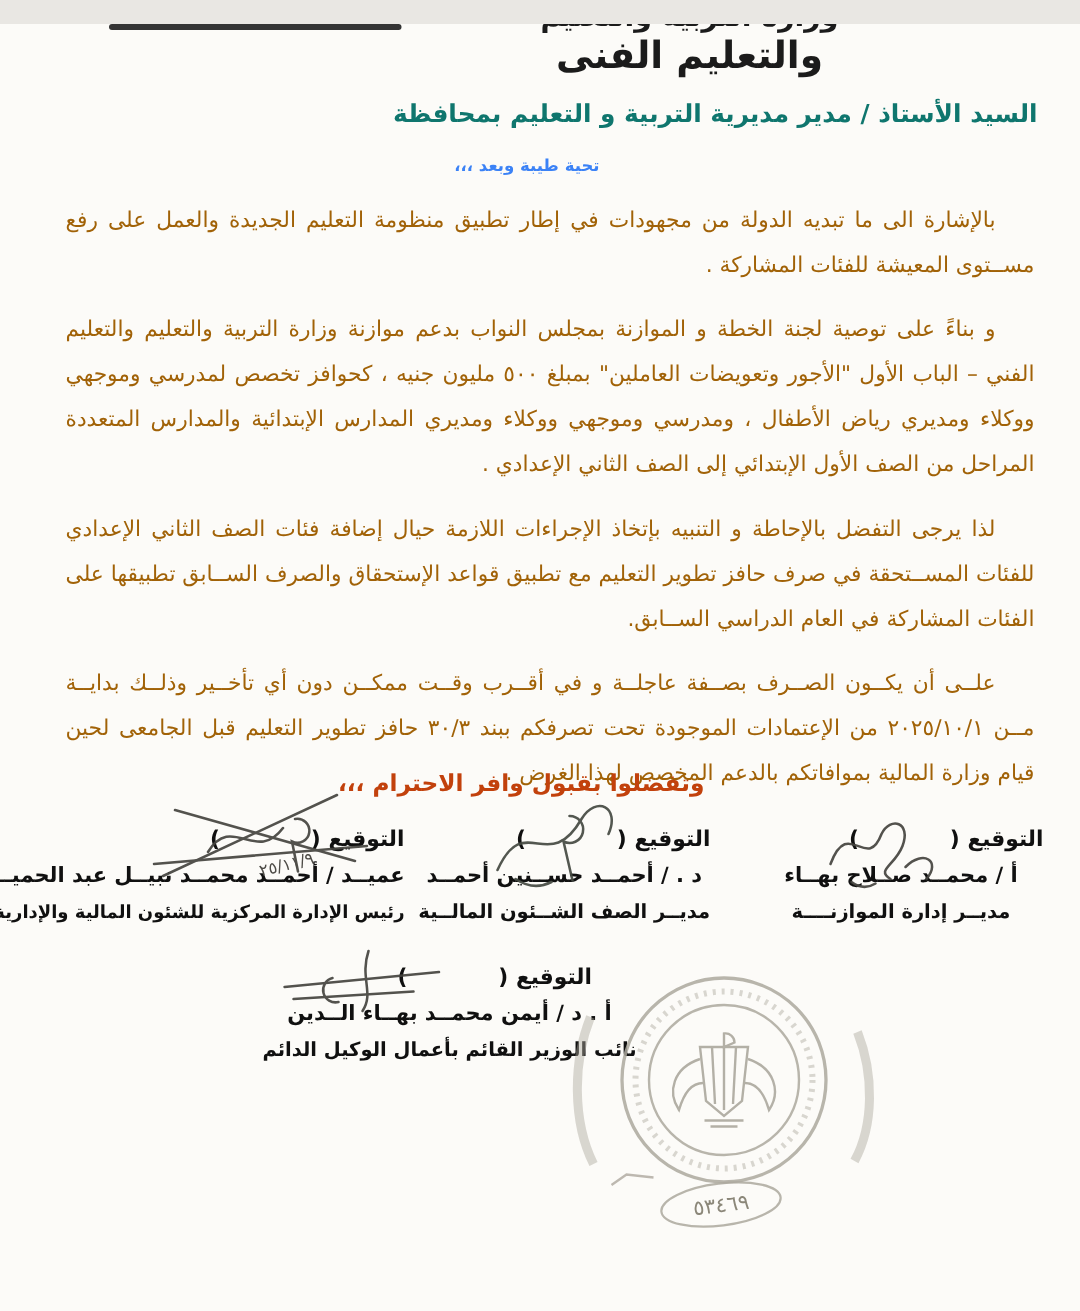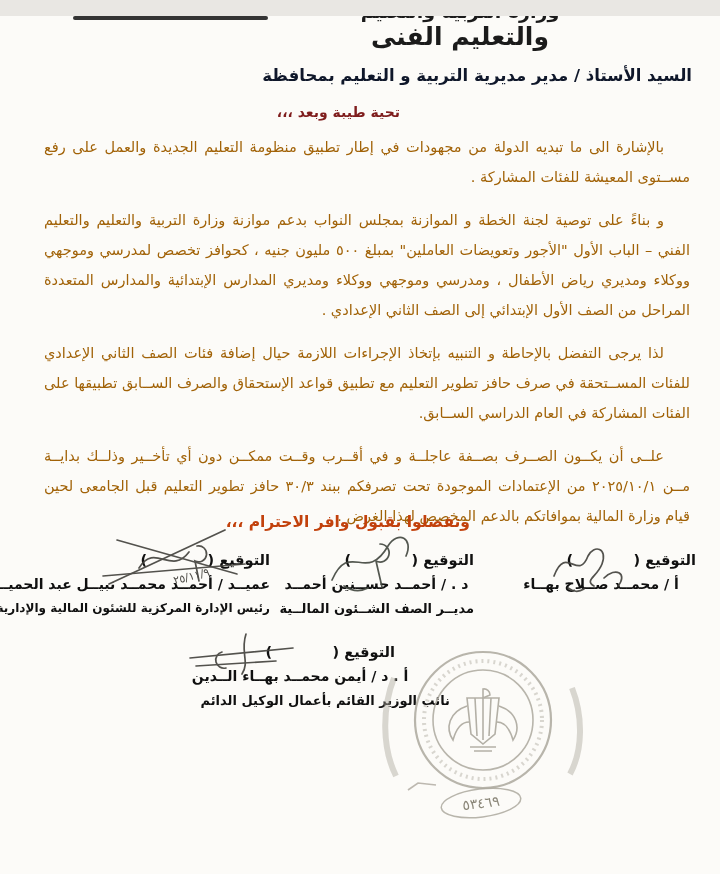--- a/index.html
+++ b/index.html
@@ -5,33 +5,33 @@
   html,body{margin:0;padding:0;background:#e9e7e3;}
   .page{
     position:relative;width:720px;height:874px;margin:16px auto;
     background:#fcfbf8;overflow:hidden;
     font-family:"DejaVu Sans",sans-serif;direction:rtl;color:#262220;
   }
   .scan-strip{position:absolute;left:73px;top:0;width:195px;height:4px;background:#343434;border-radius:2px;}
   .letterhead{position:absolute;top:-16px;left:340px;width:240px;text-align:center;color:#1b1b1b;}
   .logo-l1{font-size:19px;font-weight:bold;line-height:22px;letter-spacing:1px;}
   .logo-l2{font-size:25px;font-weight:bold;line-height:30px;letter-spacing:1px;}
-  .recipient{position:absolute;top:50px;right:28px;font-size:16.5px;font-weight:bold;color:#0f172a;white-space:nowrap;}
-  .salutation{position:absolute;top:88px;right:320px;font-size:14px;font-weight:bold;color:#7f1d1d;white-space:nowrap;}
+  .recipient{position:absolute;top:50px;right:28px;font-size:16.5px;font-weight:bold;color:#0f766e;white-space:nowrap;}
+  .salutation{position:absolute;top:88px;right:320px;font-size:11px;font-weight:bold;color:#3b82f6;white-space:nowrap;}
   .body-text{position:absolute;top:116px;right:30px;left:44px;font-size:14.5px;line-height:30px;text-align:justify;color:#a16207;}
   .body-text p{margin:0 0 13px 0;text-indent:26px;}
   .closing{position:absolute;top:497px;right:250px;font-size:15.5px;font-weight:bold;color:#c2410c;white-space:nowrap;}
   .sig-col{position:absolute;top:536px;font-weight:bold;color:#101010;}
   .sig-col1{right:24px;width:190px;}
   .sig-col2{right:246px;width:195px;}
   .sig-col3{left:20px;width:250px;}
   .sig-center{position:absolute;top:628px;left:150px;width:300px;font-weight:bold;color:#101010;}
   .sig-label{font-size:14.5px;margin-bottom:8px;white-space:nowrap;position:relative;}
   .sig-name{font-size:14px;margin-bottom:9px;white-space:nowrap;text-align:center;}
-  .sig-title{font-size:13px;white-space:nowrap;text-align:right;}
+  .sig-title{font-size:13px;white-space:nowrap;text-align:center;}
   .sig-col3 .sig-title{font-size:12px;}
   .sig-center .sig-label{padding-left:55px;text-align:right;padding-right:55px;}
   .scribble{position:absolute;pointer-events:none;}
   .sig-date{position:absolute;right:60px;top:18px;transform:rotate(-14deg);font-size:11px;font-weight:normal;color:#4e4c47;}
   .seal{position:absolute;left:378px;top:622px;}
   .seal text{font-family:"DejaVu Sans",sans-serif;}
 </style>
 </head>
 <body>
 
@@ -61,20 +61,21 @@
       <span>التوقيع (&nbsp;&nbsp;&nbsp;&nbsp;&nbsp;&nbsp;&nbsp;&nbsp;&nbsp;&nbsp;&nbsp;&nbsp;)</span>
       <svg class="scribble" style="right:52px;top:-16px" width="100" height="60" viewBox="0 0 100 60">
         <g stroke="#45443f" stroke-width="1.7" fill="none" stroke-linecap="round" opacity="0.92">
           <path d="M10 40 C22 8,34 46,44 20 C50 8,64 12,58 28 C53 41,40 44,50 50"></path>
           <path d="M60 42 C72 30,84 38,74 50"></path>
           <path d="M24 52 q8 6 16 1"></path>
         </g>
       </svg>
     </div>
     <div class="sig-name">أ / محمــد صــلاح بهــاء</div>
+    <div class="sig-title">مديــر إدارة الموازنــــة</div>
   </div>
 
   <div class="sig-col sig-col2">
     <div class="sig-label">
       <span>التوقيع (&nbsp;&nbsp;&nbsp;&nbsp;&nbsp;&nbsp;&nbsp;&nbsp;&nbsp;&nbsp;&nbsp;&nbsp;)</span>
       <svg class="scribble" style="right:40px;top:-30px" width="120" height="78" viewBox="0 0 120 78">
         <g stroke="#454a42" stroke-width="1.7" fill="none" stroke-linecap="round" opacity="0.92">
           <path d="M18 58 C36 18,52 62,74 24 C84 8,100 16,92 34"></path>
           <path d="M66 22 a9 9 0 1 1 -4 17 l6 26"></path>
           <path d="M30 64 q12 8 24 2"></path>

